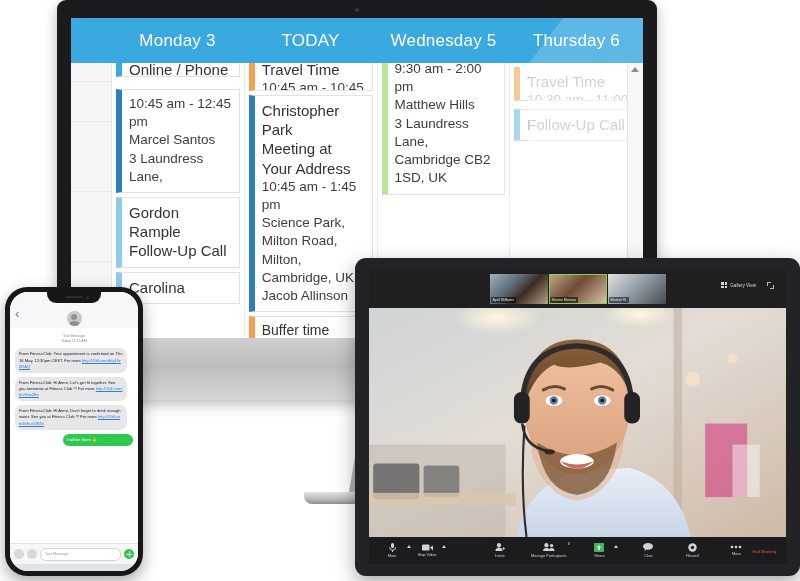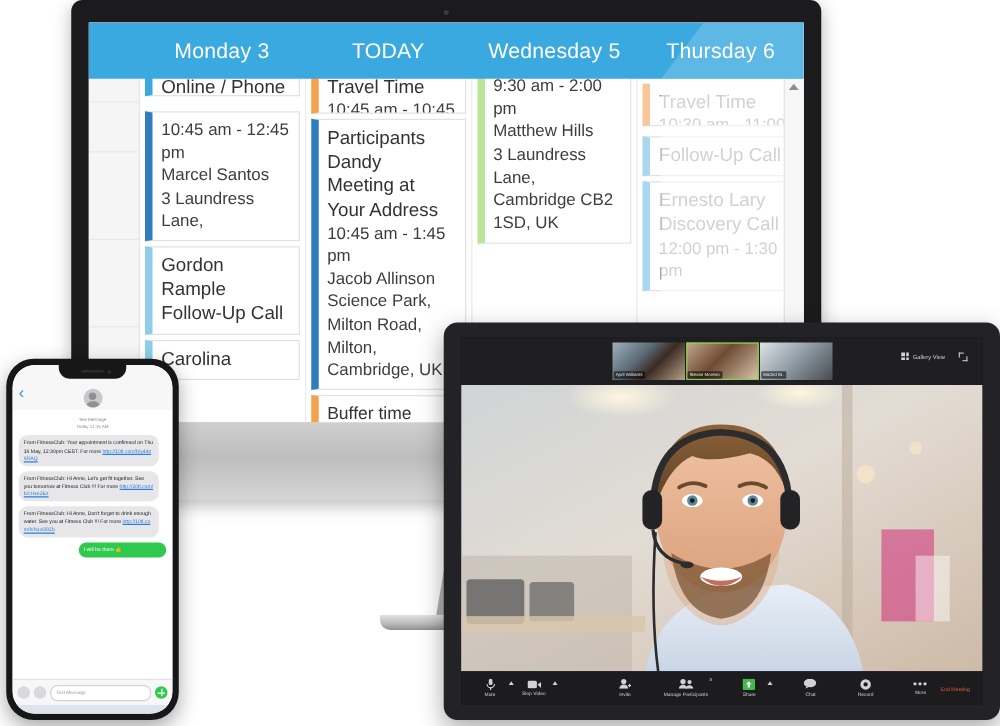--- a/index.html
+++ b/index.html
@@ -169,25 +169,25 @@
 
           </div>
         </div>
 
         <div class="cal-col">
           <div class="ev clip-top" style="border-left-color:#f5a04a;margin-top:-8px;height:36px;">
             <div class="ttl">Travel Time</div>
             <div class="meta">10:45 am - 10:45</div>
           </div>
           <div class="ev" style="border-left-color:#2e7ebf;">
-            <div class="ttl">Participants Dandy</div>
+            <div class="ttl">Christopher Park</div>
             <div class="ttl">Meeting at Your Address</div>
             <div class="meta">10:45 am - 1:45 pm</div>
+            <div class="meta">Science Park, Milton Road, Milton, Cambridge, UK</div>
             <div class="meta">Jacob Allinson</div>
-            <div class="meta">Science Park, Milton Road, Milton, Cambridge, UK</div>
           </div>
           <div class="ev" style="border-left-color:#f5a04a;">
             <div class="ttl" style="font-size:14px">Buffer time</div>
 
           </div>
         </div>
 
         <div class="cal-col">
           <div class="ev clip-top" style="border-left-color:#b9e79a;margin-top:-8px;">
             <div class="meta">9:30 am - 2:00 pm</div>
@@ -196,25 +196,20 @@
           </div>
         </div>
 
         <div class="cal-col">
           <div class="ev clip-top muted" style="border-left-color:#f7c79a;margin-top:4px;height:34px;">
             <div class="ttl">Travel Time</div>
             <div class="meta">10:30 am - 11:00</div>
           </div>
           <div class="ev muted" style="border-left-color:#a8d8ef;margin-top:8px;">
             <div class="ttl">Follow-Up Call</div>
-          </div>
-          <div class="ev muted" style="border-left-color:#a8d8ef;">
-            <div class="ttl">Ernesto Lary</div>
-            <div class="ttl">Discovery Call</div>
-            <div class="meta">12:00 pm - 1:30 pm</div>
           </div>
         </div>
 
         <div id="cal-dim"></div>
 
         <div id="cal-scroll">
           <div id="cal-scroll-arrow"></div>
           <div id="cal-scroll-thumb"></div>
         </div>
       </div>

